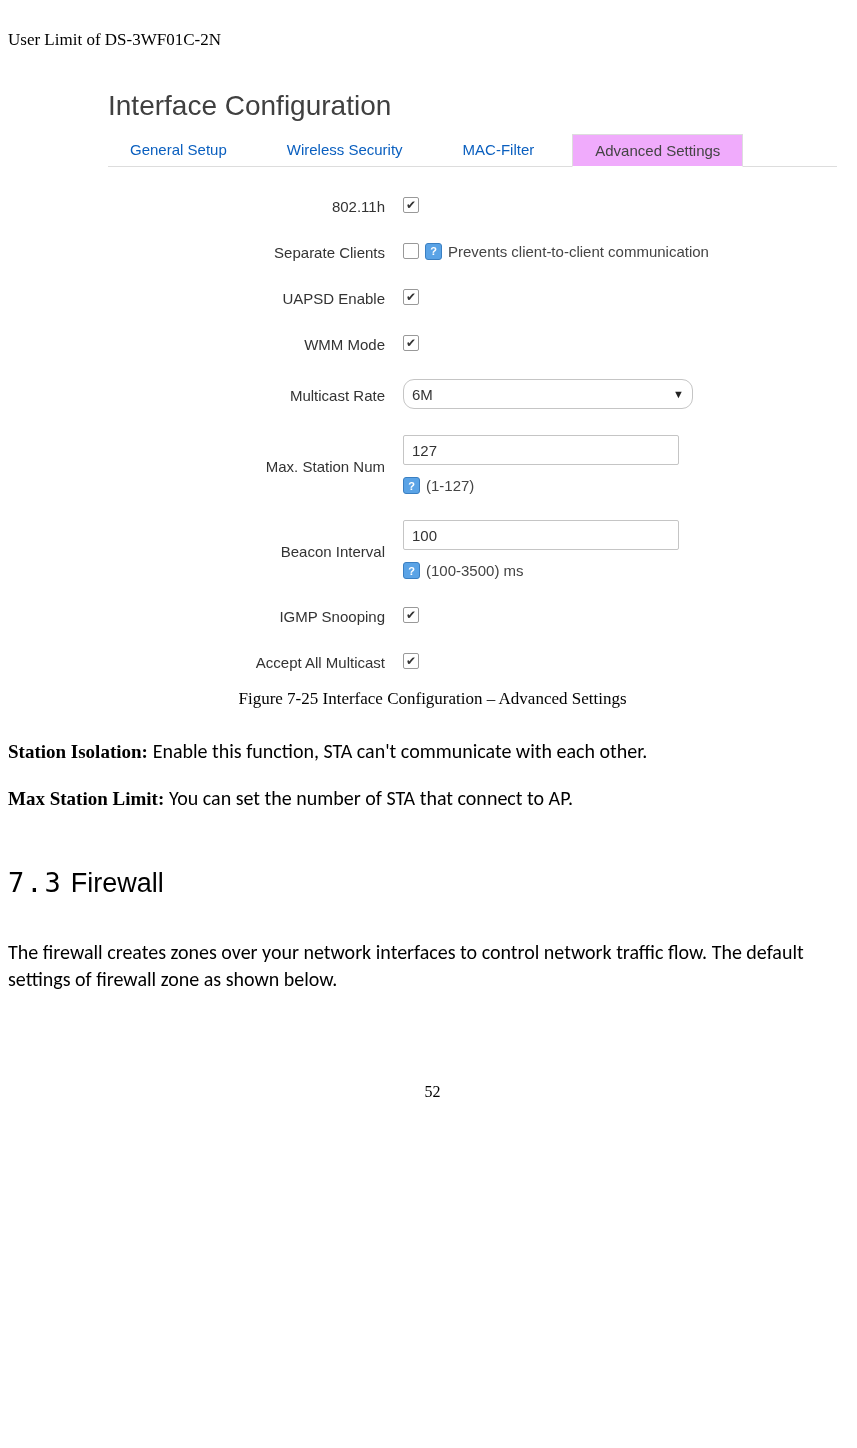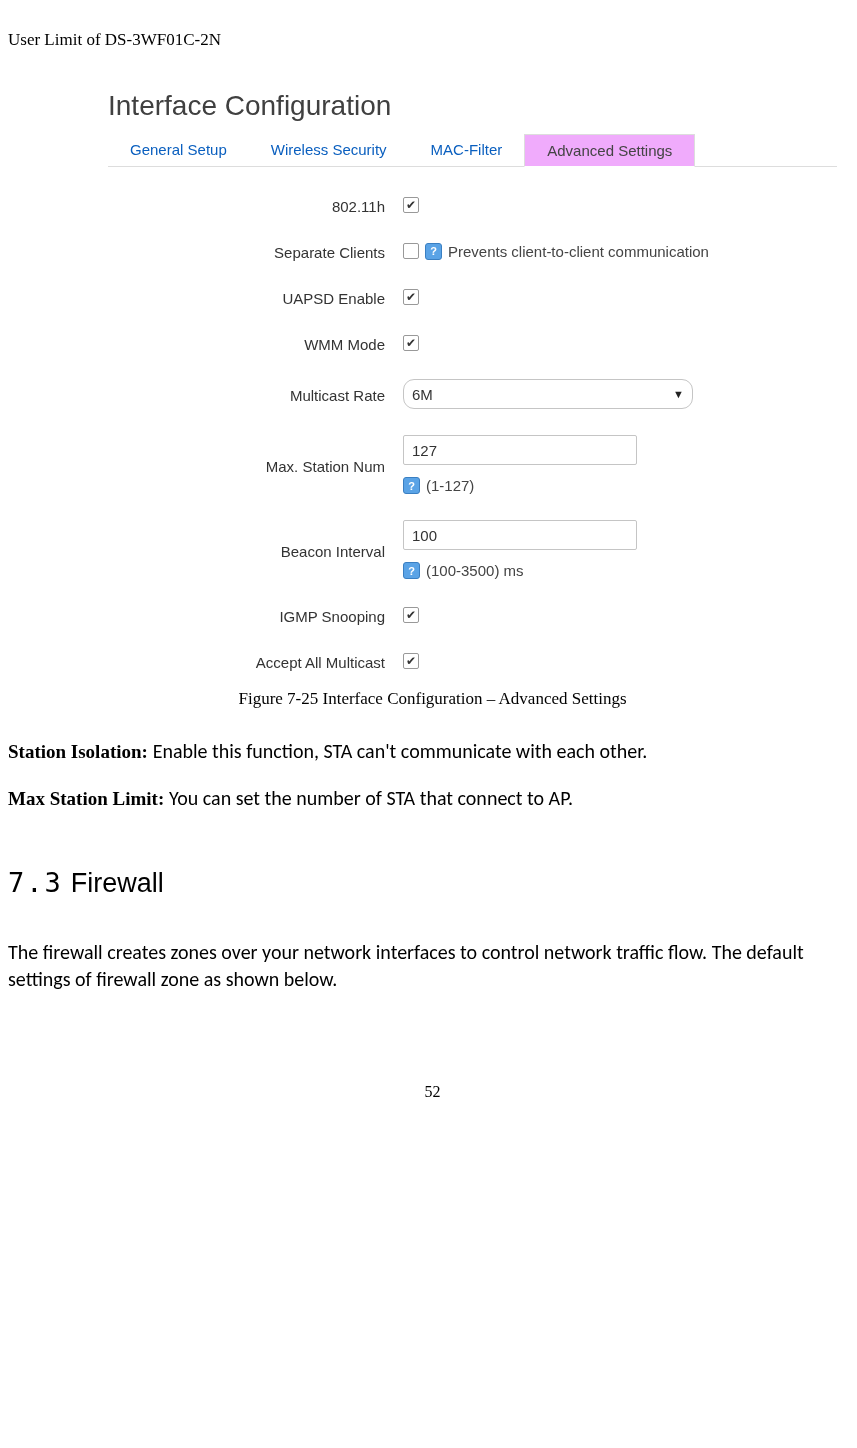--- a/index.html
+++ b/index.html
@@ -32,20 +32,21 @@
     margin-bottom: 12px;
     font-stretch: condensed;
   }
   .tabbar {
     display: flex;
     border-bottom: 1px solid #ddd;
     margin-bottom: 28px;
     font-family: Arial, Helvetica, sans-serif;
     font-size: 15px;
     font-stretch: condensed;
+    gap: 16px;
   }
   .tab {
     padding: 7px 22px;
     color: #0a5fbf;
     cursor: pointer;
   }
   .tab.active {
     color: #444;
     border: 1px solid #ddd;
     border-bottom: 1px solid #fff;
@@ -114,21 +115,21 @@
     display: flex;
     align-items: center;
     justify-content: space-between;
     color: #333;
   }
   .selectbox .caret {
     font-size: 11px;
     color: #222;
   }
   .textbox {
-    width: 234px;
+    width: 276px;
     height: 30px;
     border: 1px solid #c5c5c5;
     border-radius: 2px;
     padding: 0 8px;
     display: flex;
     align-items: center;
     color: #333;
   }
   .hint-row {
     width: 100%;

